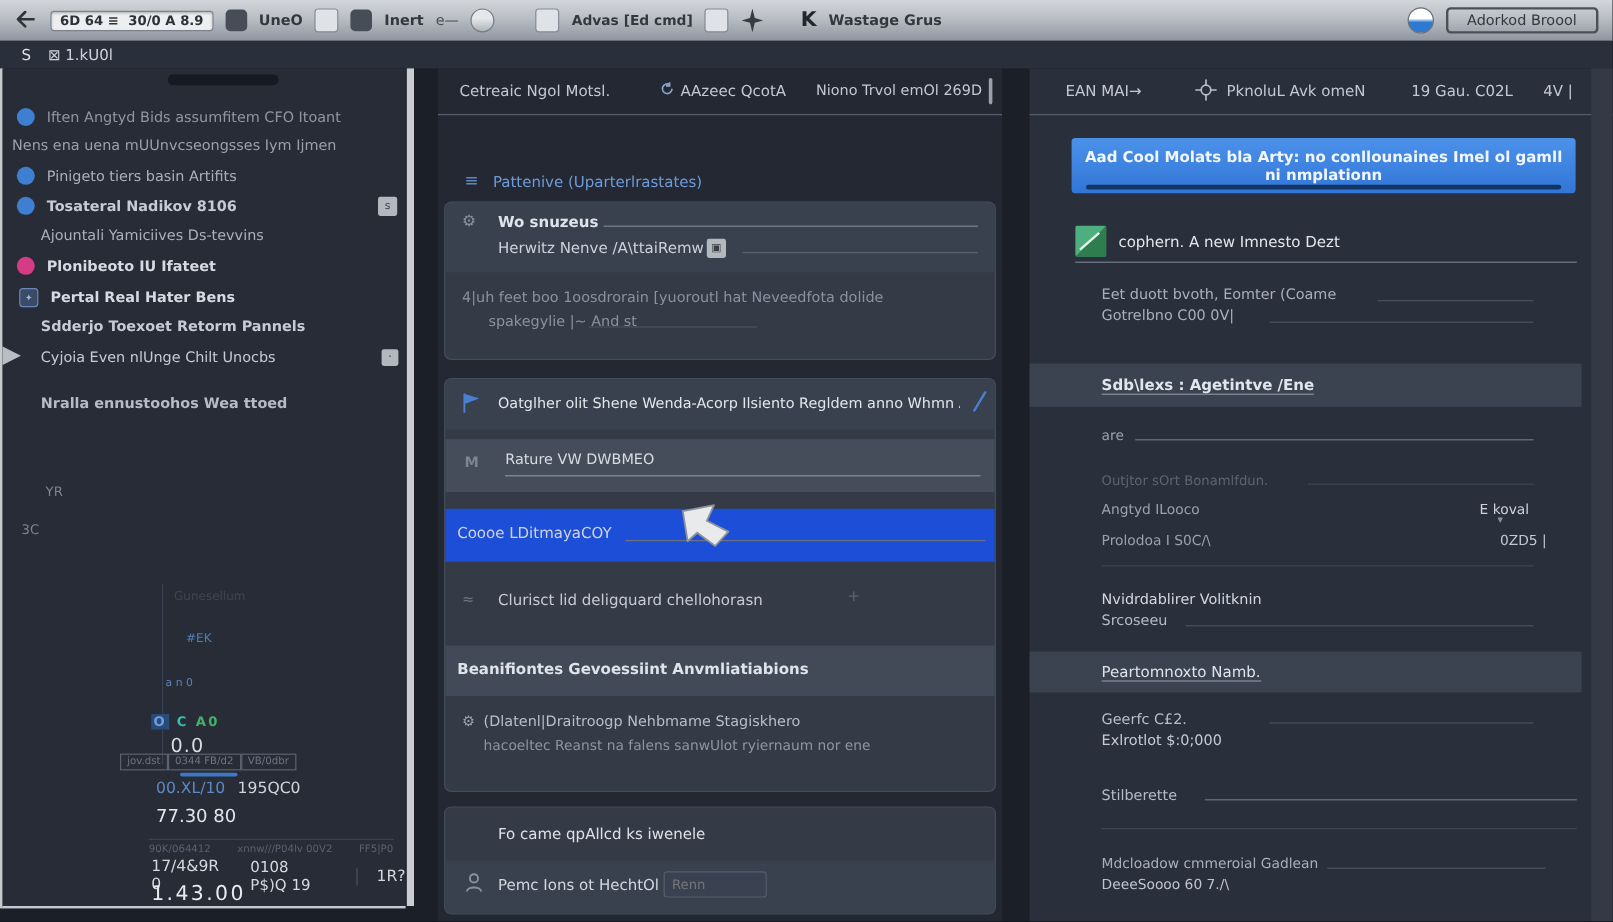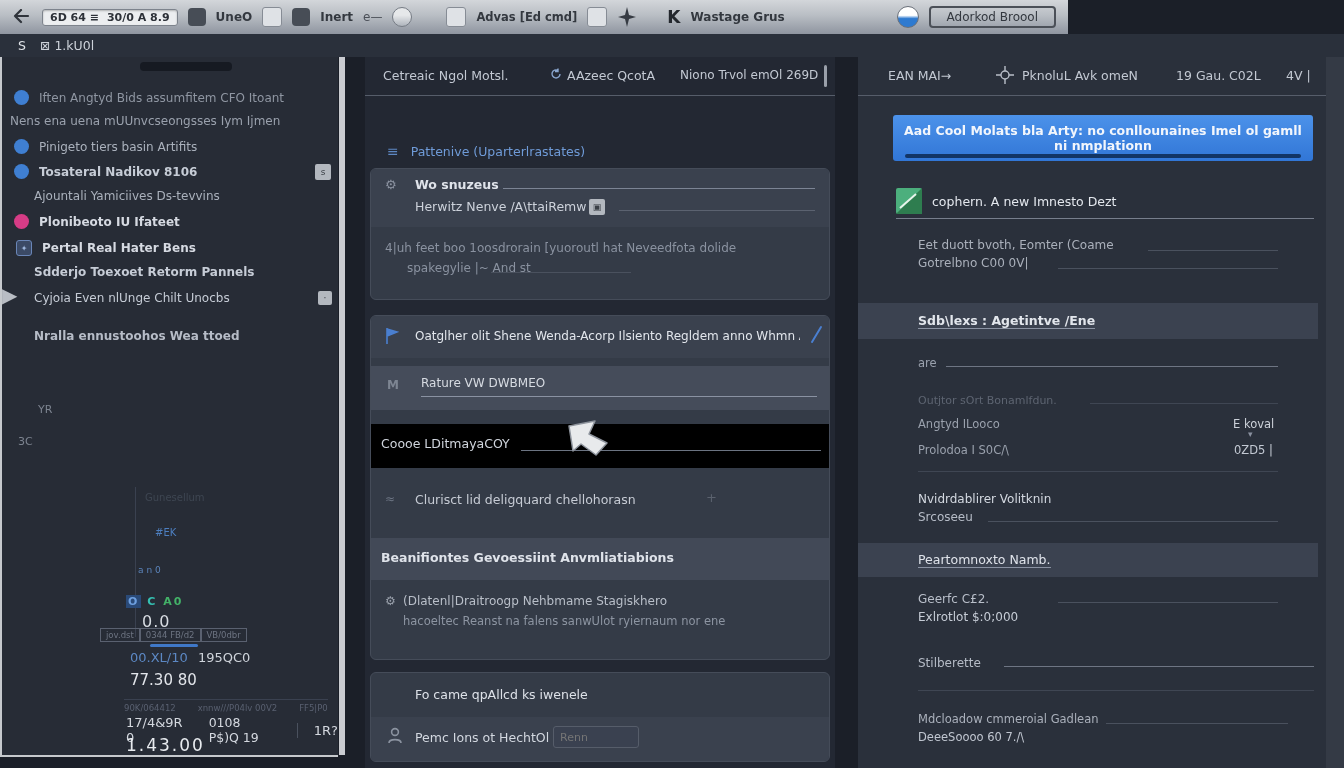--- a/index.html
+++ b/index.html
@@ -1,20 +1,20 @@
 <!DOCTYPE html>
 <html><head>
 <meta charset="utf-8">
 <style>
   html,body{margin:0;padding:0;background:#14171e;}
   .screen{position:relative;width:1344px;height:768px;overflow:hidden;
     font-family:"DejaVu Sans",sans-serif;background:#1b1f28;-webkit-font-smoothing:antialiased;}
   .abs{position:absolute;}
   
-  .toolbar{left:0;top:0;width:1068px;height:34px;
+  .toolbar{left:0;top:0;width:1344px;height:34px;
     background:linear-gradient(180deg,#d3d6da 0%,#b9bec4 45%,#8f95a0 100%);
     display:flex;align-items:center;gap:10px;padding:0 12px;box-sizing:border-box;color:#2c3037;}
   .tb-icon{width:20px;height:20px;display:flex;align-items:center;justify-content:center;flex:0 0 auto;}
   .tb-cluster{background:#eceef0;border:1px solid #7d838c;border-radius:3px;
     padding:1px 7px;font-size:11px;font-weight:bold;color:#2d3138;display:flex;gap:8px;box-shadow:inset 0 1px 2px rgba(0,0,0,.25);}
   .tb-minibox{width:18px;height:18px;background:#dfe2e6;border:1px solid #868c95;border-radius:3px;flex:0 0 auto;}
   .tb-darkbox{width:18px;height:18px;background:#474d56;border-radius:4px;flex:0 0 auto;}
   .tb-label{font-size:12px;font-weight:bold;color:#33383f;}
   .tb-circle{width:18px;height:18px;border-radius:50%;border:1px solid #767c85;
     background:linear-gradient(180deg,#e6e8ea 40%,#aeb4bc 100%);flex:0 0 auto;}
@@ -226,21 +226,21 @@
       <span class="abs" style="left:438px;top:9px;">
         <svg width="14" height="20" viewBox="0 0 14 20">
             <path d="M12 2 L3 17" stroke="#4a7fd0" stroke-width="2" stroke-linecap="round"></path>
           </svg>
       </span>
       <div class="crow" style="top:50px;height:44px;background:#454c5a;">
         <span class="abs" style="left:16px;top:12px;color:#7d8592;font-size:12px;font-weight:bold;">M</span>
         <span class="abs" style="left:50px;top:10px;color:#d7dbe2;font-size:12px;">Rature VW DWBMEO</span>
         <span class="line" style="left:50px;top:30px;width:396px;background:#8a92a2;"></span>
       </div>
-      <div class="crow" style="top:108px;height:44px;background:#000000;">
+      <div class="crow" style="top:108px;height:44px;background:#1d4ed8;">
         <span class="abs" style="left:10px;top:12px;color:#d0d5dd;font-size:12.5px;">Coooe LDitmayaCOY</span>
         <span class="line" style="left:150px;top:26px;width:300px;background:#6c7482;"></span>
       </div>
       <div class="crow" style="top:168px;height:38px;">
         <span class="abs" style="left:14px;top:8px;color:#6d7584;font-size:12px;">≈</span>
         <span class="abs" style="left:44px;top:8px;color:#c6cbd4;font-size:12.5px;">Clurisct lid deligquard chellohorasn</span>
         <span class="abs" style="left:335px;top:6px;color:#5b626e;font-size:13px;">+</span>
       </div>
       <div class="crow" style="top:222px;height:42px;background:#424957;">
         <span class="abs" style="left:10px;top:12px;color:#dfe3ea;font-size:12.5px;font-weight:bold;">Beanifiontes Gevoessiint Anvmliatiabions</span>
@@ -307,21 +307,21 @@
     <span class="abs" style="left:60px;top:299px;color:#9ba2ae;font-size:11.5px;">are</span>
     <span class="line" style="left:88px;top:309px;width:332px;background:#6e7583;"></span>
 
     <span class="abs" style="left:60px;top:337px;color:#5d6471;font-size:11px;">Outjtor sOrt Bonamlfdun.</span>
     <span class="line" style="left:232px;top:346px;width:188px;background:#3f4653;"></span>
 
     <span class="abs" style="left:60px;top:360px;color:#9aa1ad;font-size:11.5px;">Angtyd ILooco</span>
     <span class="abs" style="left:375px;top:360px;color:#cdd2da;font-size:11.5px;">E koval</span>
     <span class="abs" style="left:390px;top:372px;color:#8a91a0;font-size:9px;">▾</span>
     <span class="abs" style="left:60px;top:386px;color:#9aa1ad;font-size:11.5px;">Prolodoa I S0C/\</span>
-    <span class="abs" style="left:376px;top:386px;color:#c3c9d3;font-size:11.5px;">0ZD5 |</span>
+    <span class="abs" style="left:392px;top:386px;color:#c3c9d3;font-size:11.5px;">0ZD5 |</span>
     <span class="line" style="left:60px;top:414px;width:360px;background:#3f4653;"></span>
 
     <span class="abs" style="left:60px;top:435px;color:#d3d8e0;font-size:12px;">Nvidrdablirer Volitknin</span>
     <span class="abs" style="left:60px;top:453px;color:#b6bcc7;font-size:12px;">Srcoseeu</span>
     <span class="line" style="left:130px;top:464px;width:290px;background:#4a515e;"></span>
 
     <div class="rsec" style="top:486px;height:34px;">
       <span class="u" style="margin-left:60px;color:#dfe3ea;font-size:12.5px;border-color:#8a92a2;">Peartomnoxto Namb.</span>
     </div>
 

